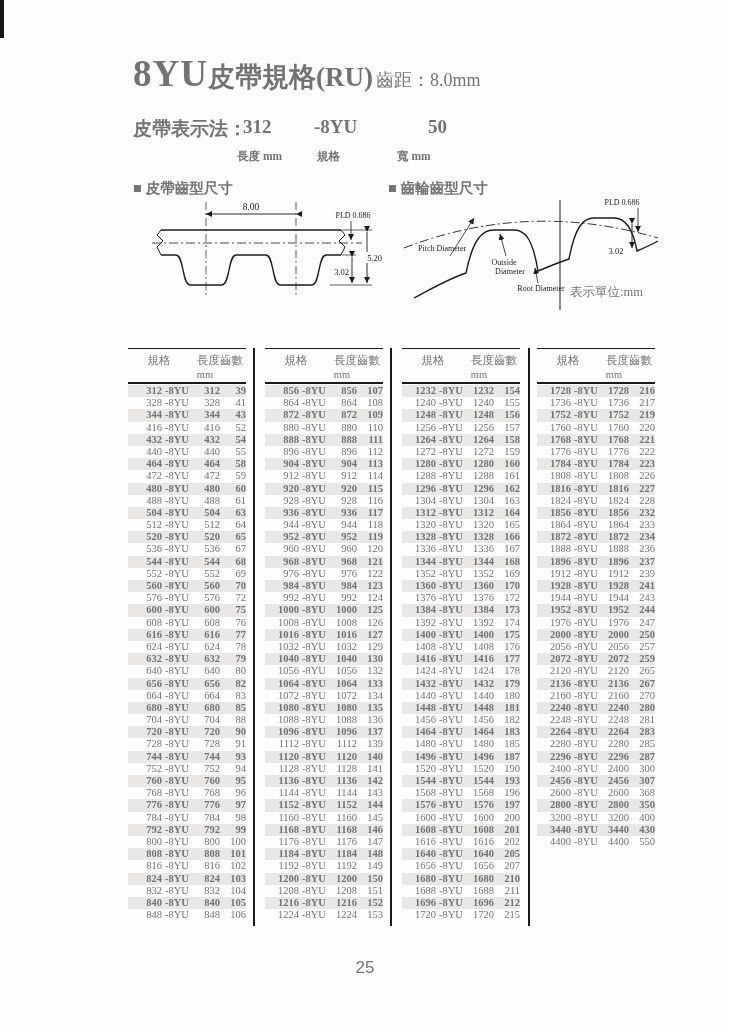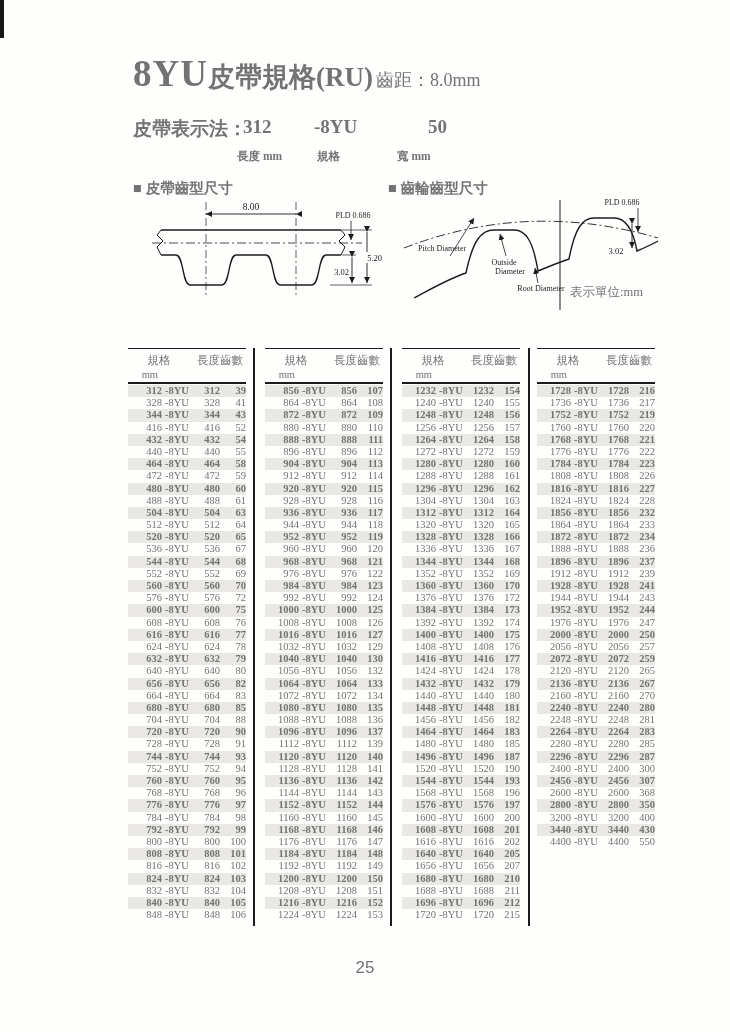--- a/index.html
+++ b/index.html
@@ -42,21 +42,21 @@
   
   .spec-table{position:absolute;top:348px;width:118px;border-top:1.5px solid #1b1b1b;}
   .t1{left:128px;} .t2{left:265px;} .t3{left:402px;} .t4{left:537px;}
   .vdiv{position:absolute;top:348px;height:578px;width:1.5px;background:#1b1b1b;}
   .d1{left:253px;} .d2{left:390px;} .d3{left:528px;}
   .thead{display:flex;align-items:center;height:18px;font-size:11.5px;padding-top:2px;}
   .h-spec{width:62px;text-align:center;}
   .h-len{width:30px;text-align:right;}
   .h-tee{width:26px;text-align:left;font-family:Liberation Mono, monospace;}
   .thead2{height:13px;font-size:10.5px;border-bottom:2.5px solid #1b1b1b;}
-  .h-mm{display:inline-block;width:30px;text-align:right;}
+  .h-mm{display:inline-block;margin-left:62px;width:30px;text-align:center;}
   .tbody{padding-top:1px;}
   .trow{display:flex;align-items:center;height:12.2px;font-size:10.5px;line-height:12.2px;white-space:nowrap;}
   .trow.shaded{background:#e9e8e4;font-weight:600;}
   .c-spec{width:62px;display:flex;}
   .c-num{width:34px;text-align:right;display:inline-block;}
   .c-suf{margin-left:3px;}
   .c-len{width:30px;text-align:right;}
   .c-tee{width:26px;text-align:right;}
 
   .page-number{position:absolute;left:0;right:0;top:958px;text-align:center;font-size:17px;font-family:"Liberation Sans",sans-serif;}

